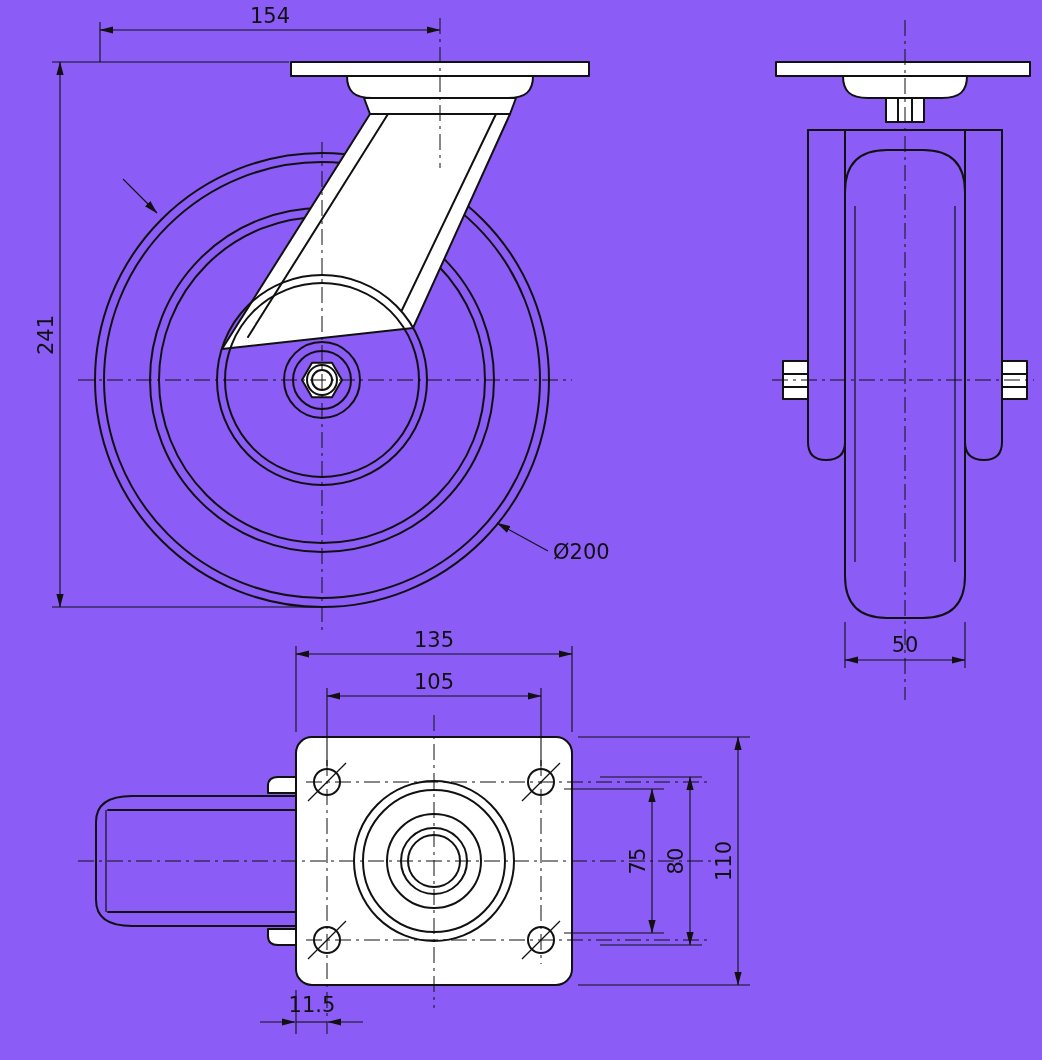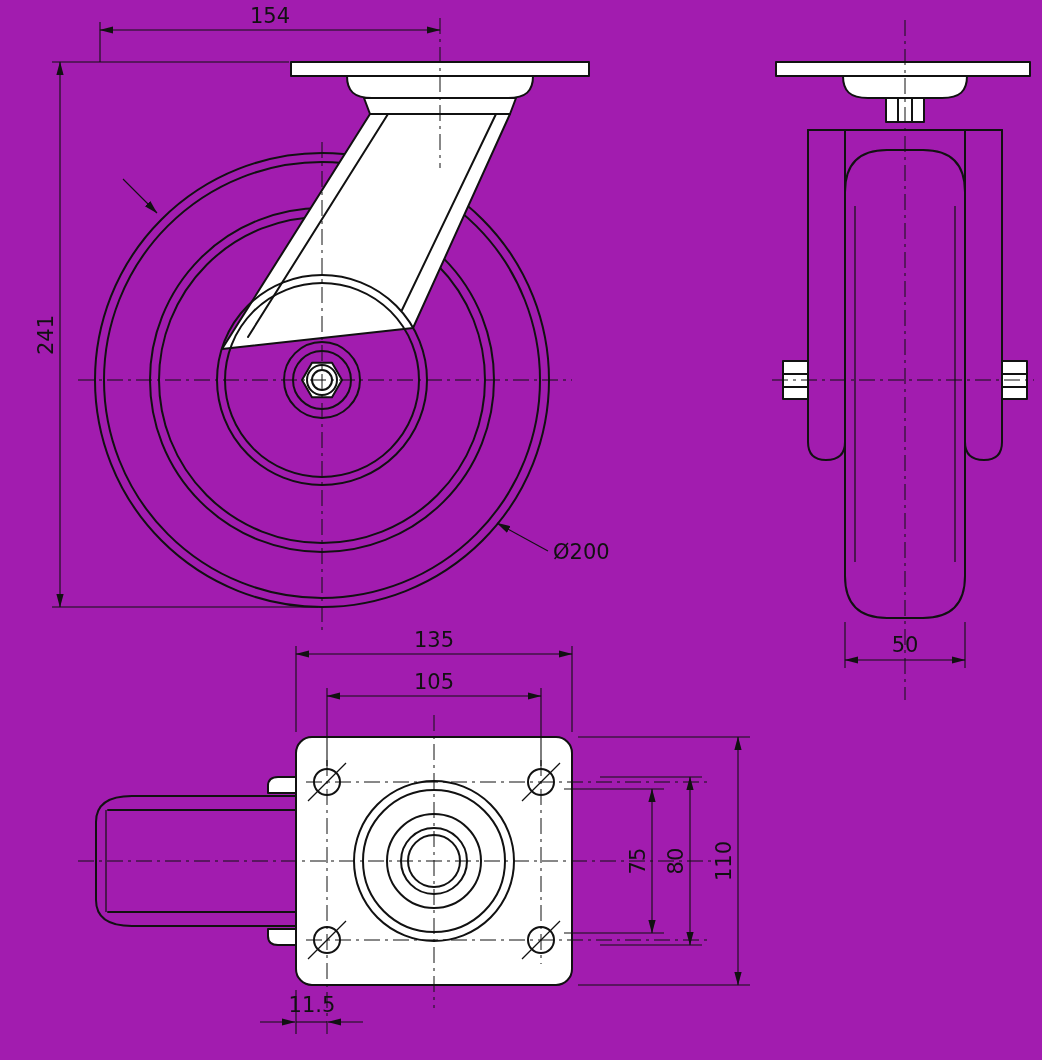--- a/index.html
+++ b/index.html
@@ -1,16 +1,16 @@
 <!DOCTYPE html>
 <html><head>
 <meta charset="utf-8">
 <style>
   html,body{margin:0;padding:0;background:#fff;}
-  .stage{width:1042px;height:1060px;background:#a21caf;position:relative;}
+  .stage{width:1042px;height:1060px;background:#8b5cf6;position:relative;}
   svg{display:block;}
   .ol{stroke:#111;stroke-width:2;fill:none;stroke-linecap:round;stroke-linejoin:round;}
   .olf{stroke:#111;stroke-width:2;fill:#fff;stroke-linejoin:round;}
   .thin{stroke:#111;stroke-width:1.2;fill:none;}
   .cl{stroke:#111;stroke-width:1;fill:none;stroke-dasharray:16 5 3 5;}
   .dim{stroke:#111;stroke-width:1.1;fill:none;}
   text.dtx{font:21px "DejaVu Sans", sans-serif;fill:#111;}
 </style>
 </head>
 <body>

